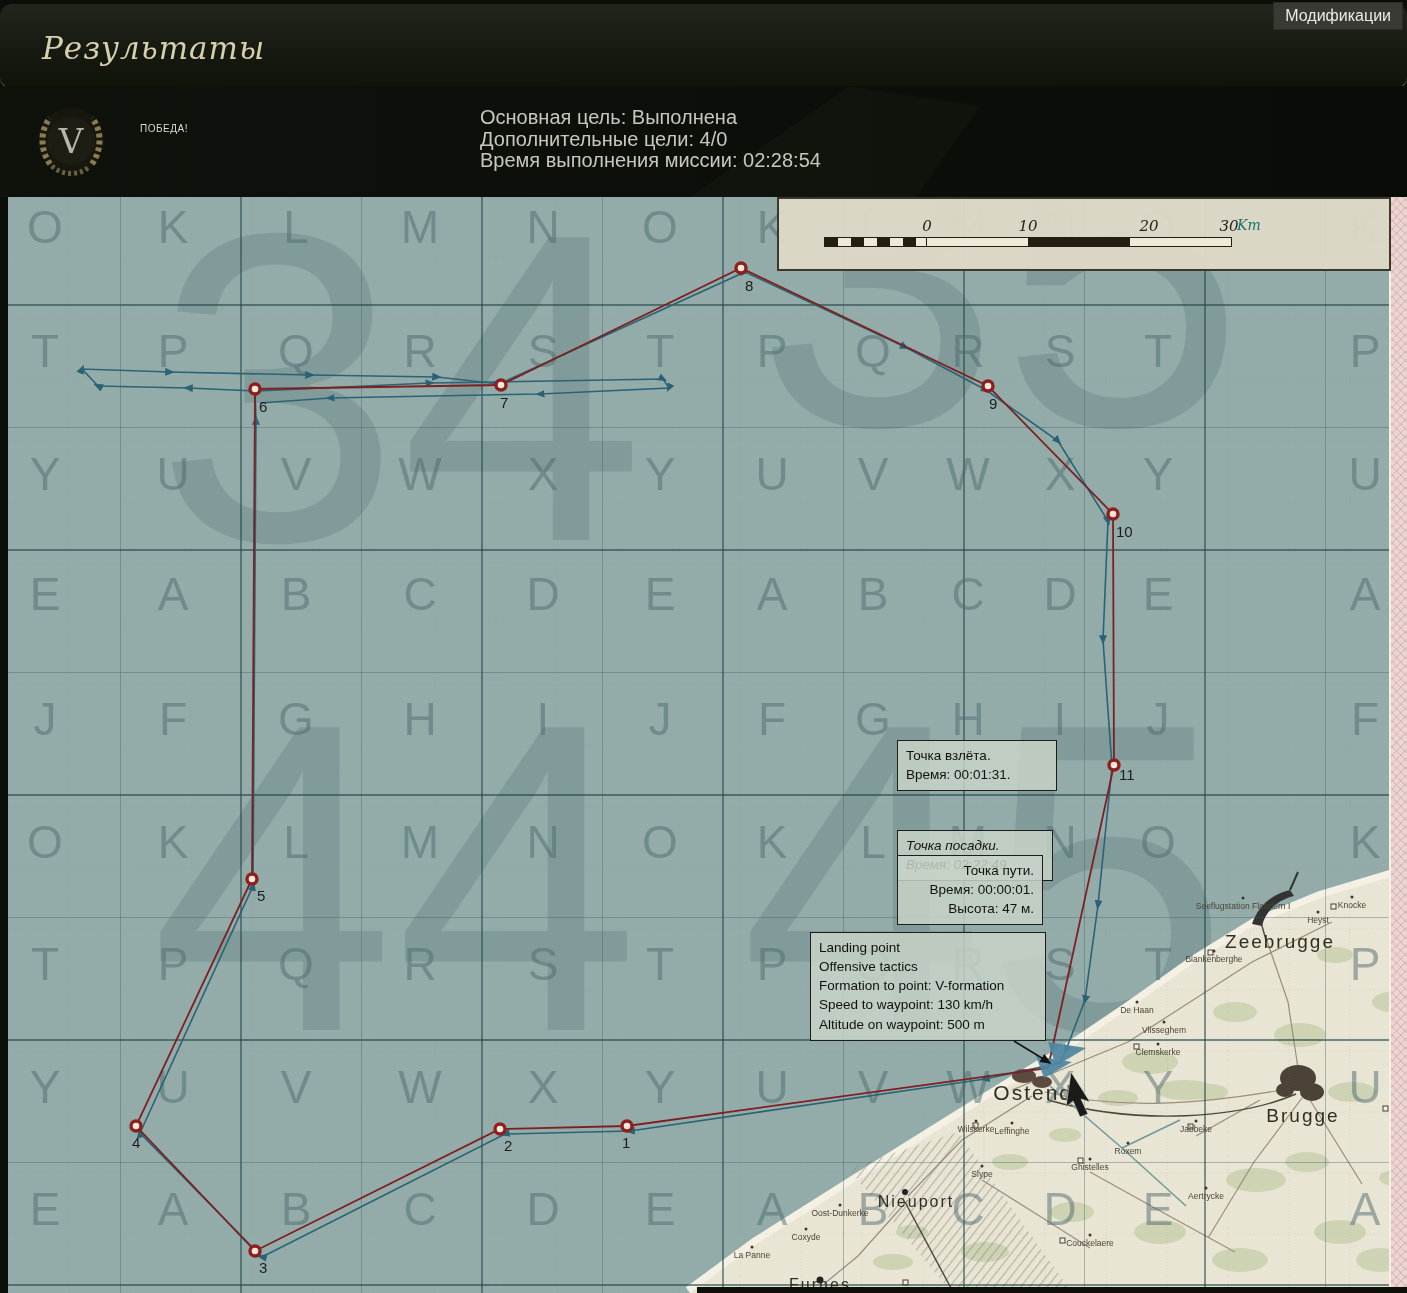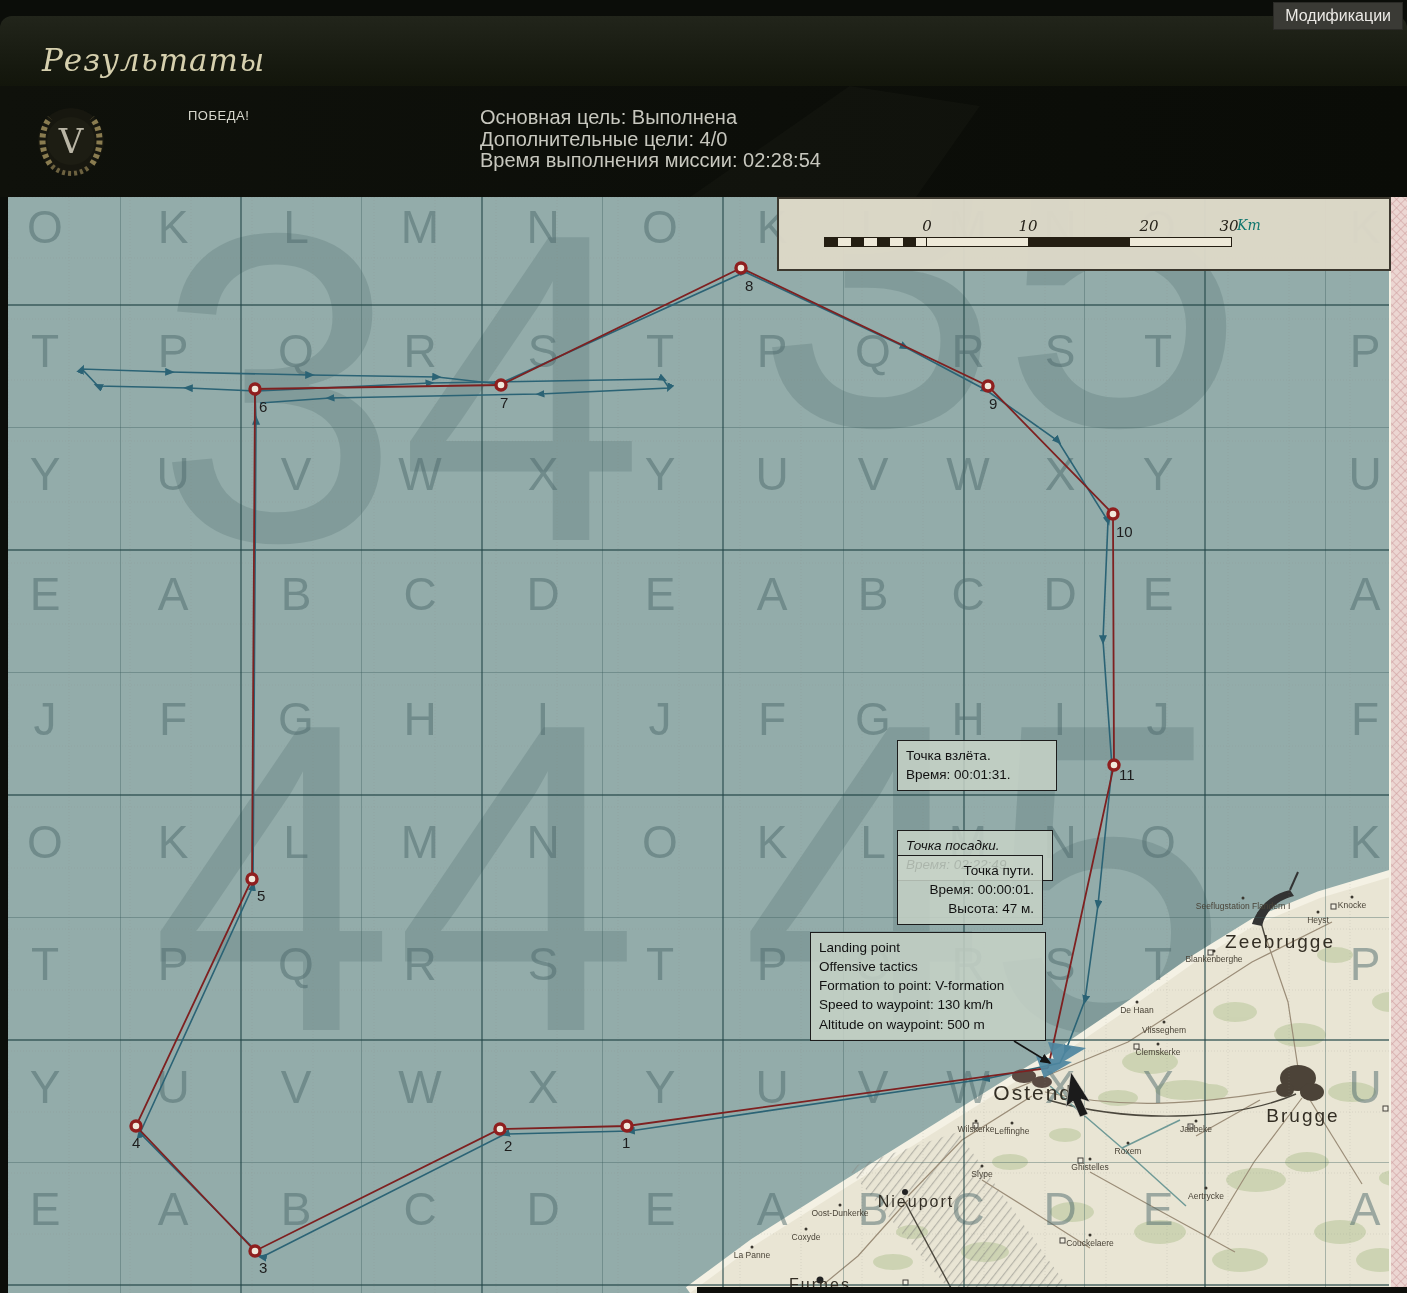--- a/index.html
+++ b/index.html
@@ -2,21 +2,21 @@
 <html><head>
 <meta charset="utf-8">
 <style>
   html,body{margin:0;padding:0}
   body{
     width:1407px;height:1293px;position:relative;overflow:hidden;
     background:#0b0d09;font-family:"Liberation Sans",sans-serif;
   }
   
   .topbar{
-    position:absolute;left:0;top:16px;width:1407px;height:85px;
+    position:absolute;left:0;top:4px;width:1407px;height:85px;
     background:linear-gradient(#22251b 0%,#16190f 60%,#101308 100%);
     border-bottom:1px solid #8b8769;box-sizing:border-box;border-radius:12px;
   }
   .page-title{
     position:absolute;left:42px;top:26px;
     font-family:"DejaVu Serif",serif;font-style:italic;
     font-size:31px;color:#d6d0ae;letter-spacing:1px;
   }
   .mods-btn{
     position:absolute;top:2px;right:4px;
@@ -26,22 +26,22 @@
   .victory-band{
     position:absolute;left:0;top:86px;width:1407px;height:111px;
     background:linear-gradient(90deg,#0f110b 0%,#0c0e09 55%,#0a0c07 100%);
   }
   .band-deco{
     position:absolute;left:690px;top:0;width:290px;height:111px;
     background:rgba(235,235,215,0.025);
     clip-path:polygon(0 100%,55% 0,100% 18%,78% 100%);
   }
   .victory-label{
-    position:absolute;left:140px;top:22px;
-    color:#d8d8ce;font-size:13px;letter-spacing:.5px;margin-left:48px;
+    position:absolute;left:140px;top:37px;
+    color:#d8d8ce;font-size:10px;letter-spacing:.5px;
   }
   .objectives{position:absolute;left:480px;top:21px;color:#c7c7be;font-size:20px;line-height:21.5px;}
   .laurel{position:absolute;left:34px;top:14px;}
   
   .scale-panel{
     position:absolute;left:777px;top:197px;width:614px;height:74px;
     background:rgba(220,216,199,.97);border:2px solid #3c382e;box-sizing:border-box;
   }
   .scale-tick{
     position:absolute;top:18px;transform:translateX(-50%);

